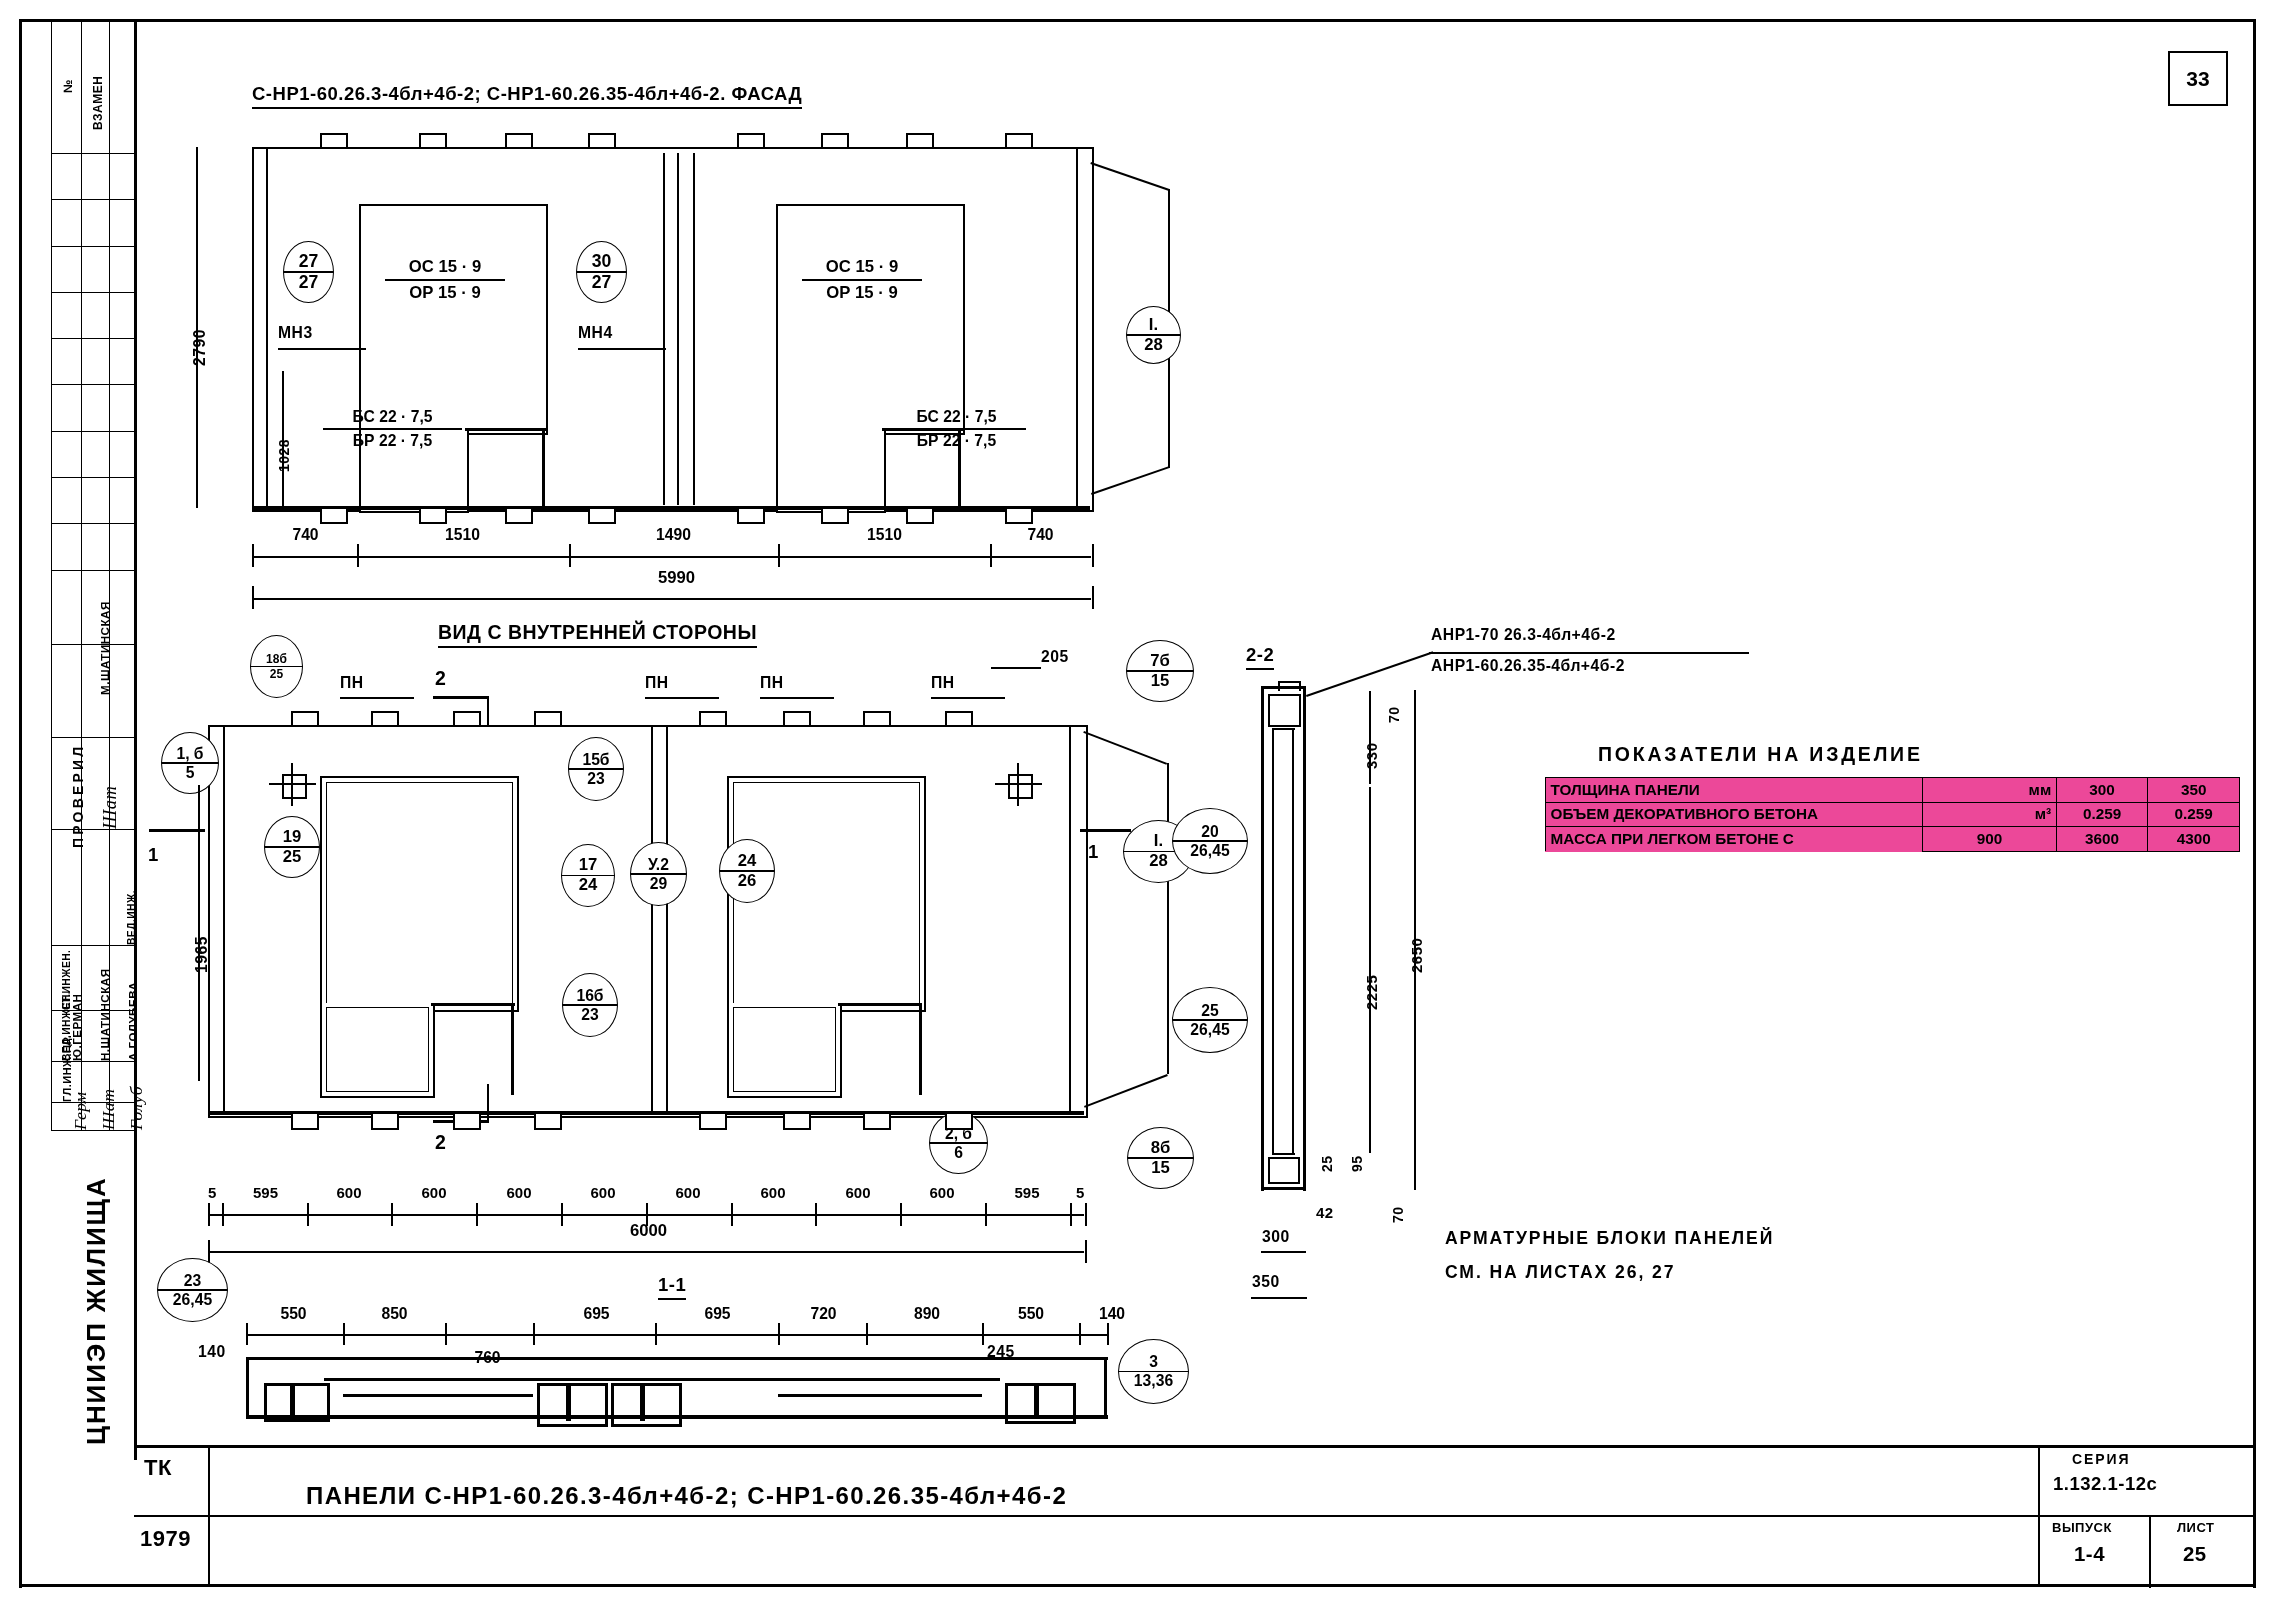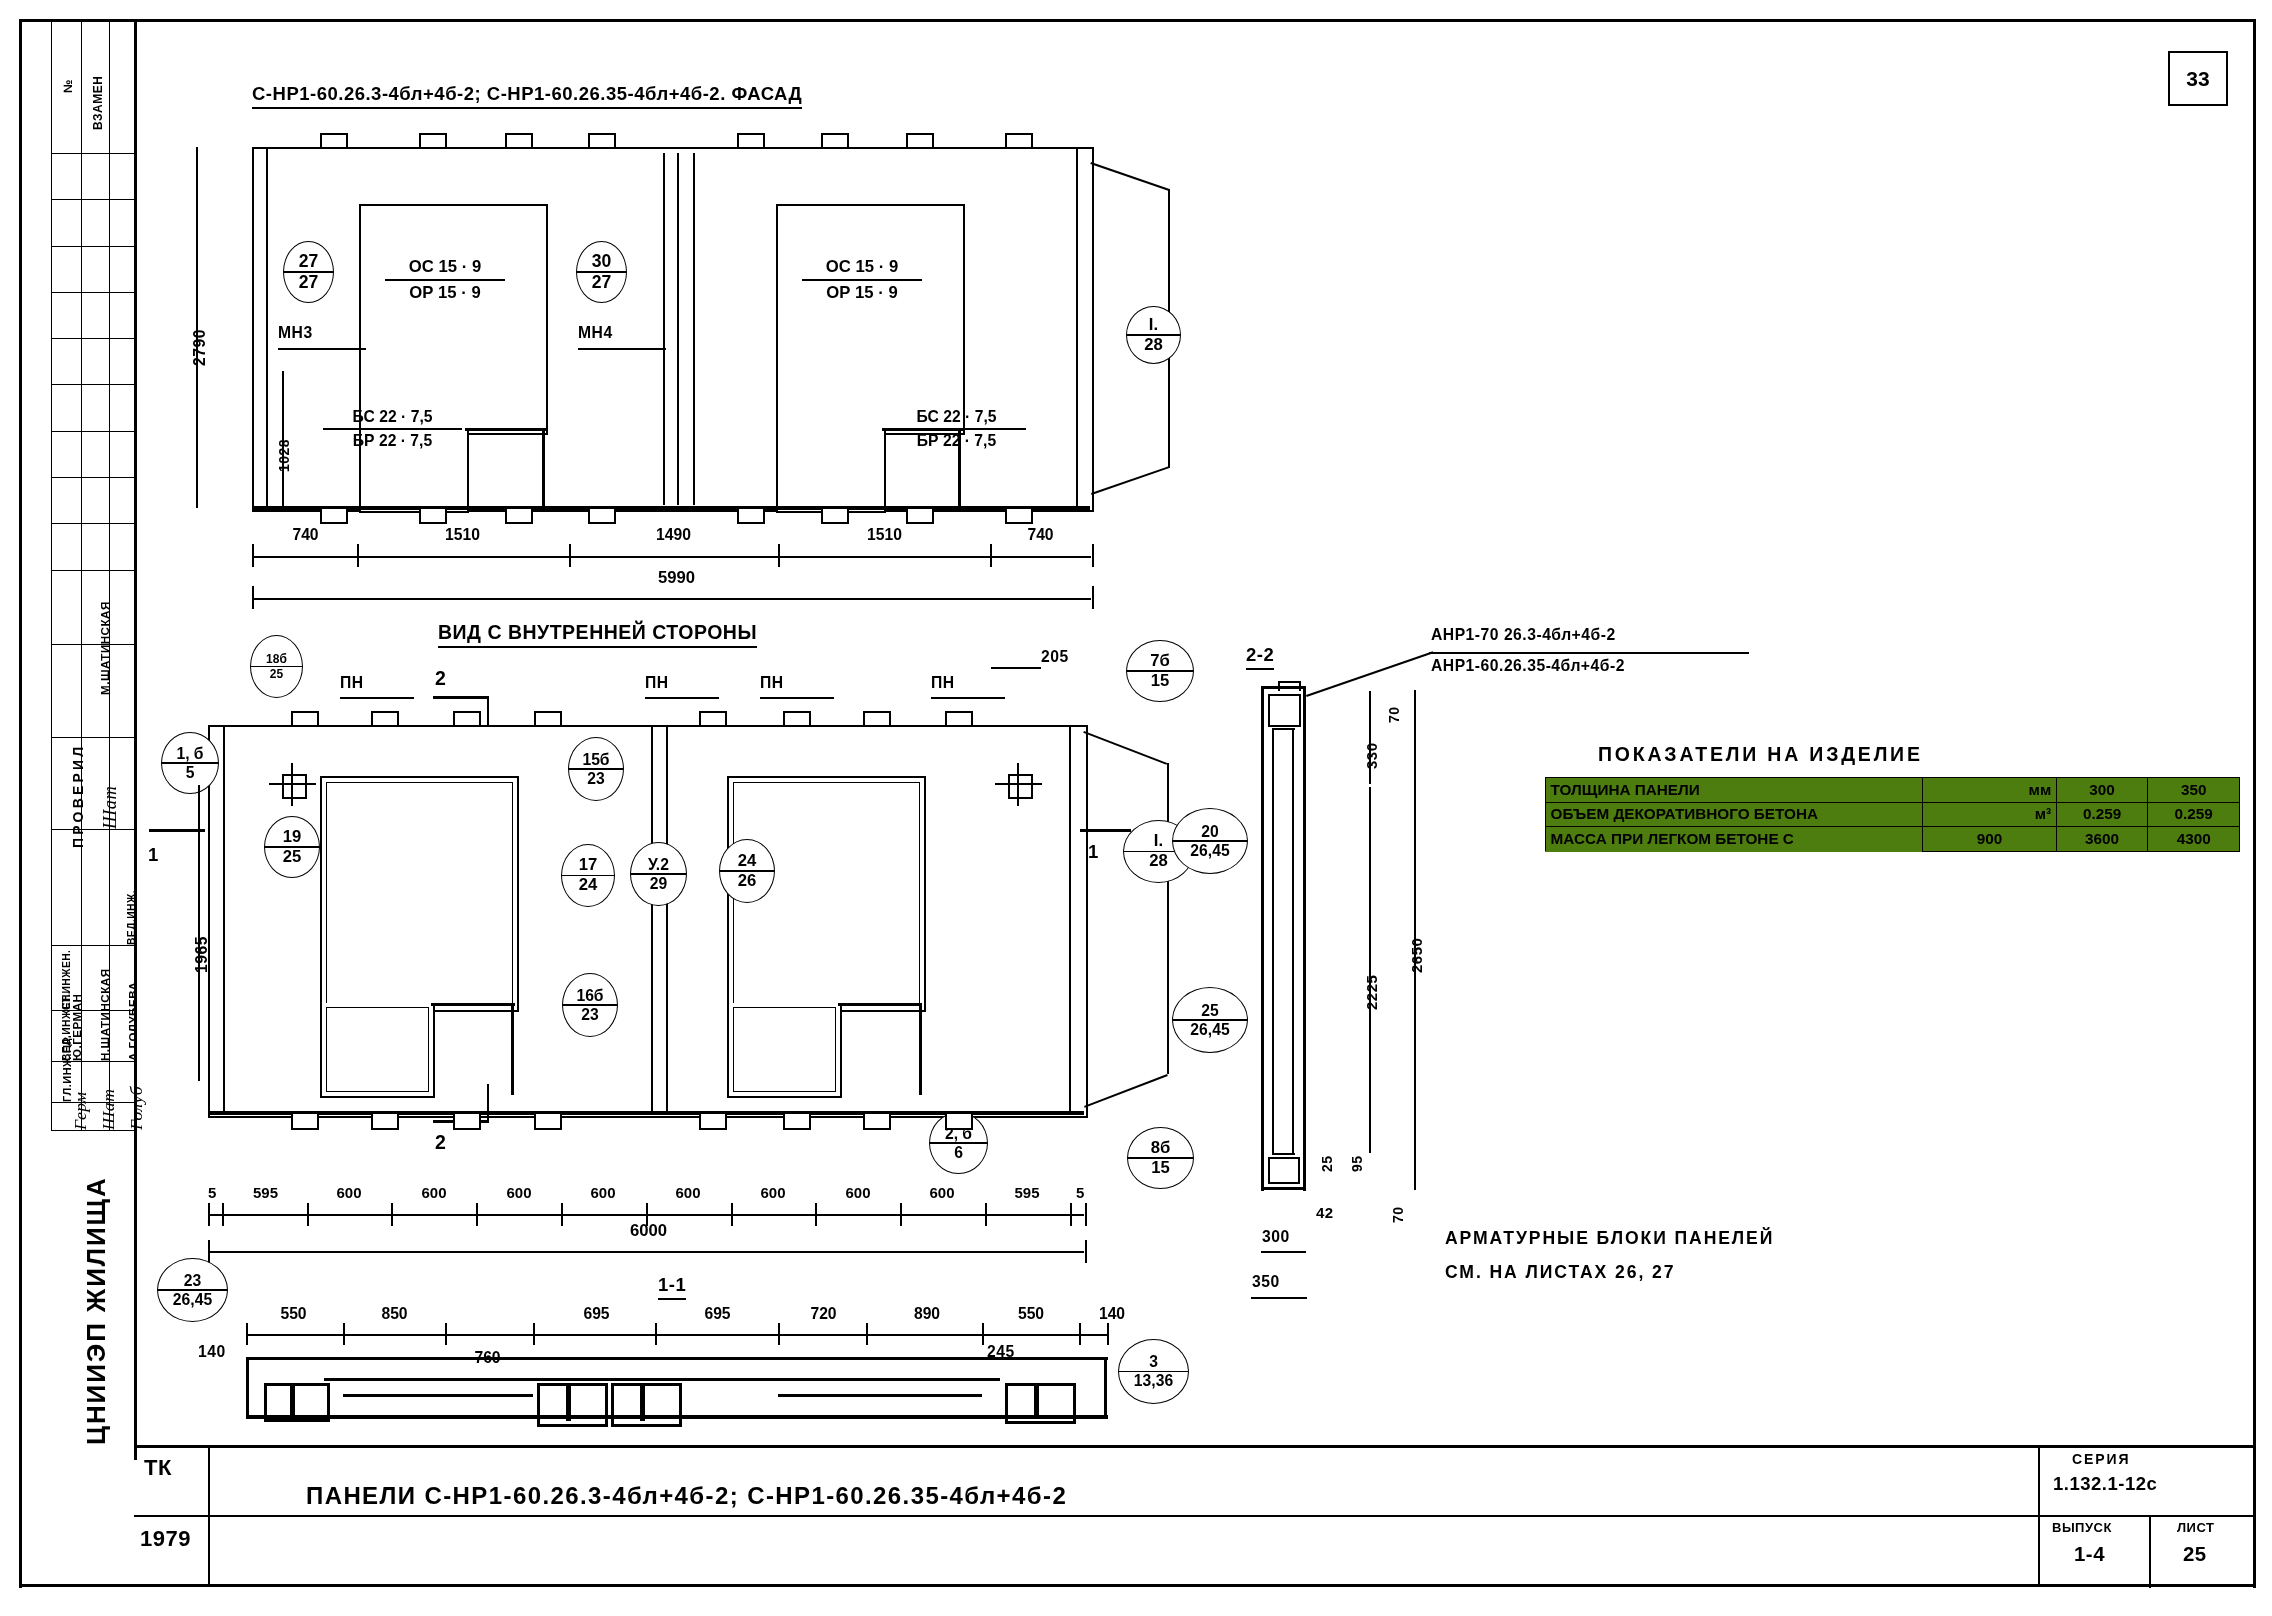--- a/index.html
+++ b/index.html
@@ -37,21 +37,21 @@
   
   .loop{position:absolute;border:2.3px solid #000;border-bottom:none;background:#fff;}
   .loopD{position:absolute;border:2.3px solid #000;border-top:none;background:#fff;}
 
   
   .dtick{position:absolute;width:1.9px;background:#000;}
   .dimline{position:absolute;height:1.9px;background:#000;}
   .dimlabel{position:absolute;font-weight:bold;white-space:nowrap;text-align:center;}
 
   
-  table.ind{position:absolute;border-collapse:collapse;background:#4d7c0f;}
+  table.ind{position:absolute;border-collapse:collapse;background:#ec4899;}
   table.ind td{border:1.4px solid #000;font-weight:bold;padding:2.8px 4.6px;
                white-space:nowrap;vertical-align:middle;}
   table.ind td.lbl{text-align:left;}
   table.ind td.unit{text-align:right;}
   table.ind td.num{text-align:center;}
   .sig{font-family:"Liberation Serif",serif;font-style:italic;font-weight:normal;}
   .smallc{font-size:8.8px;}
 </style>
 </head>
 <body>

